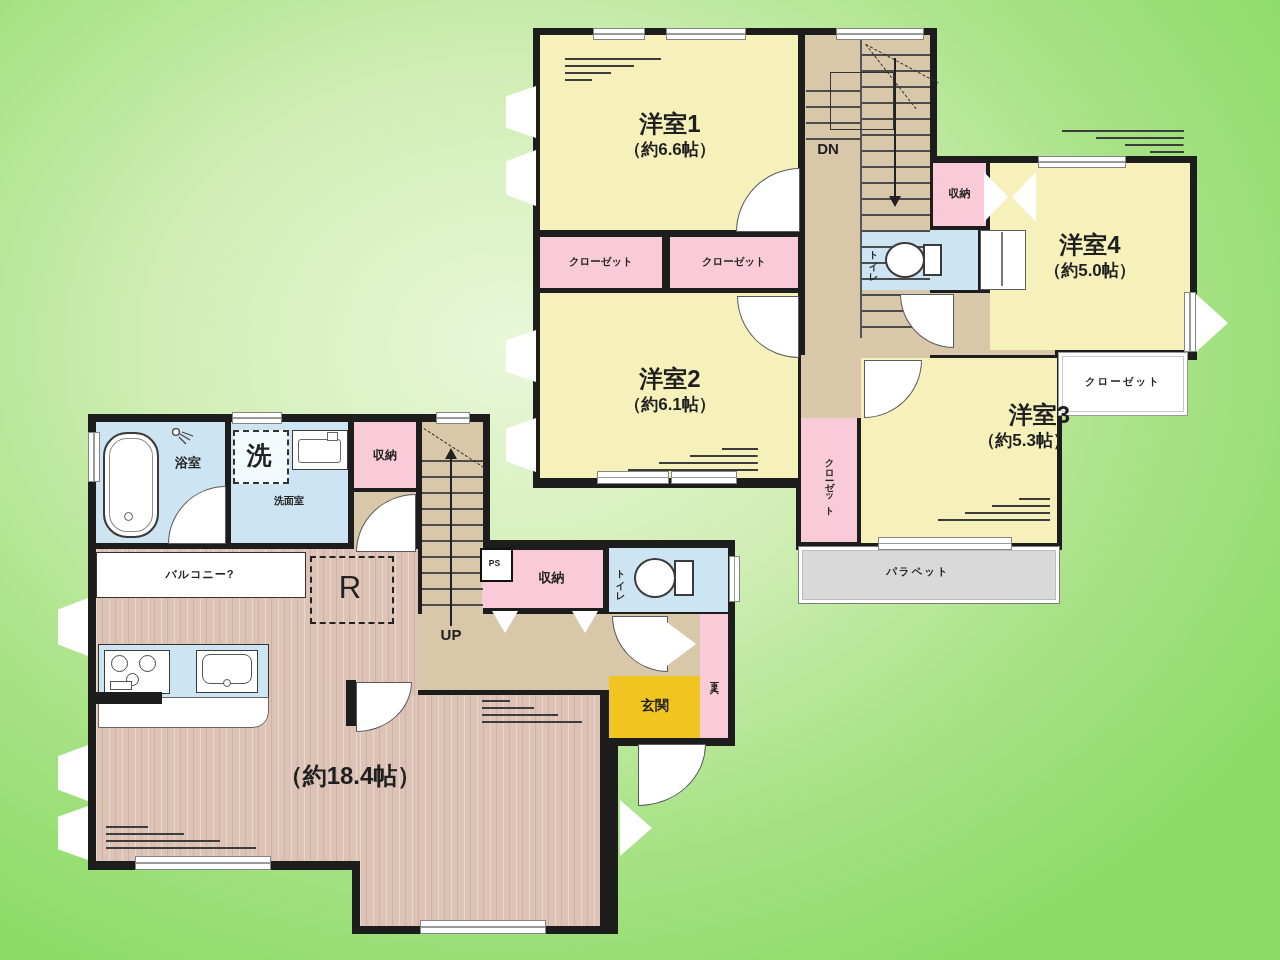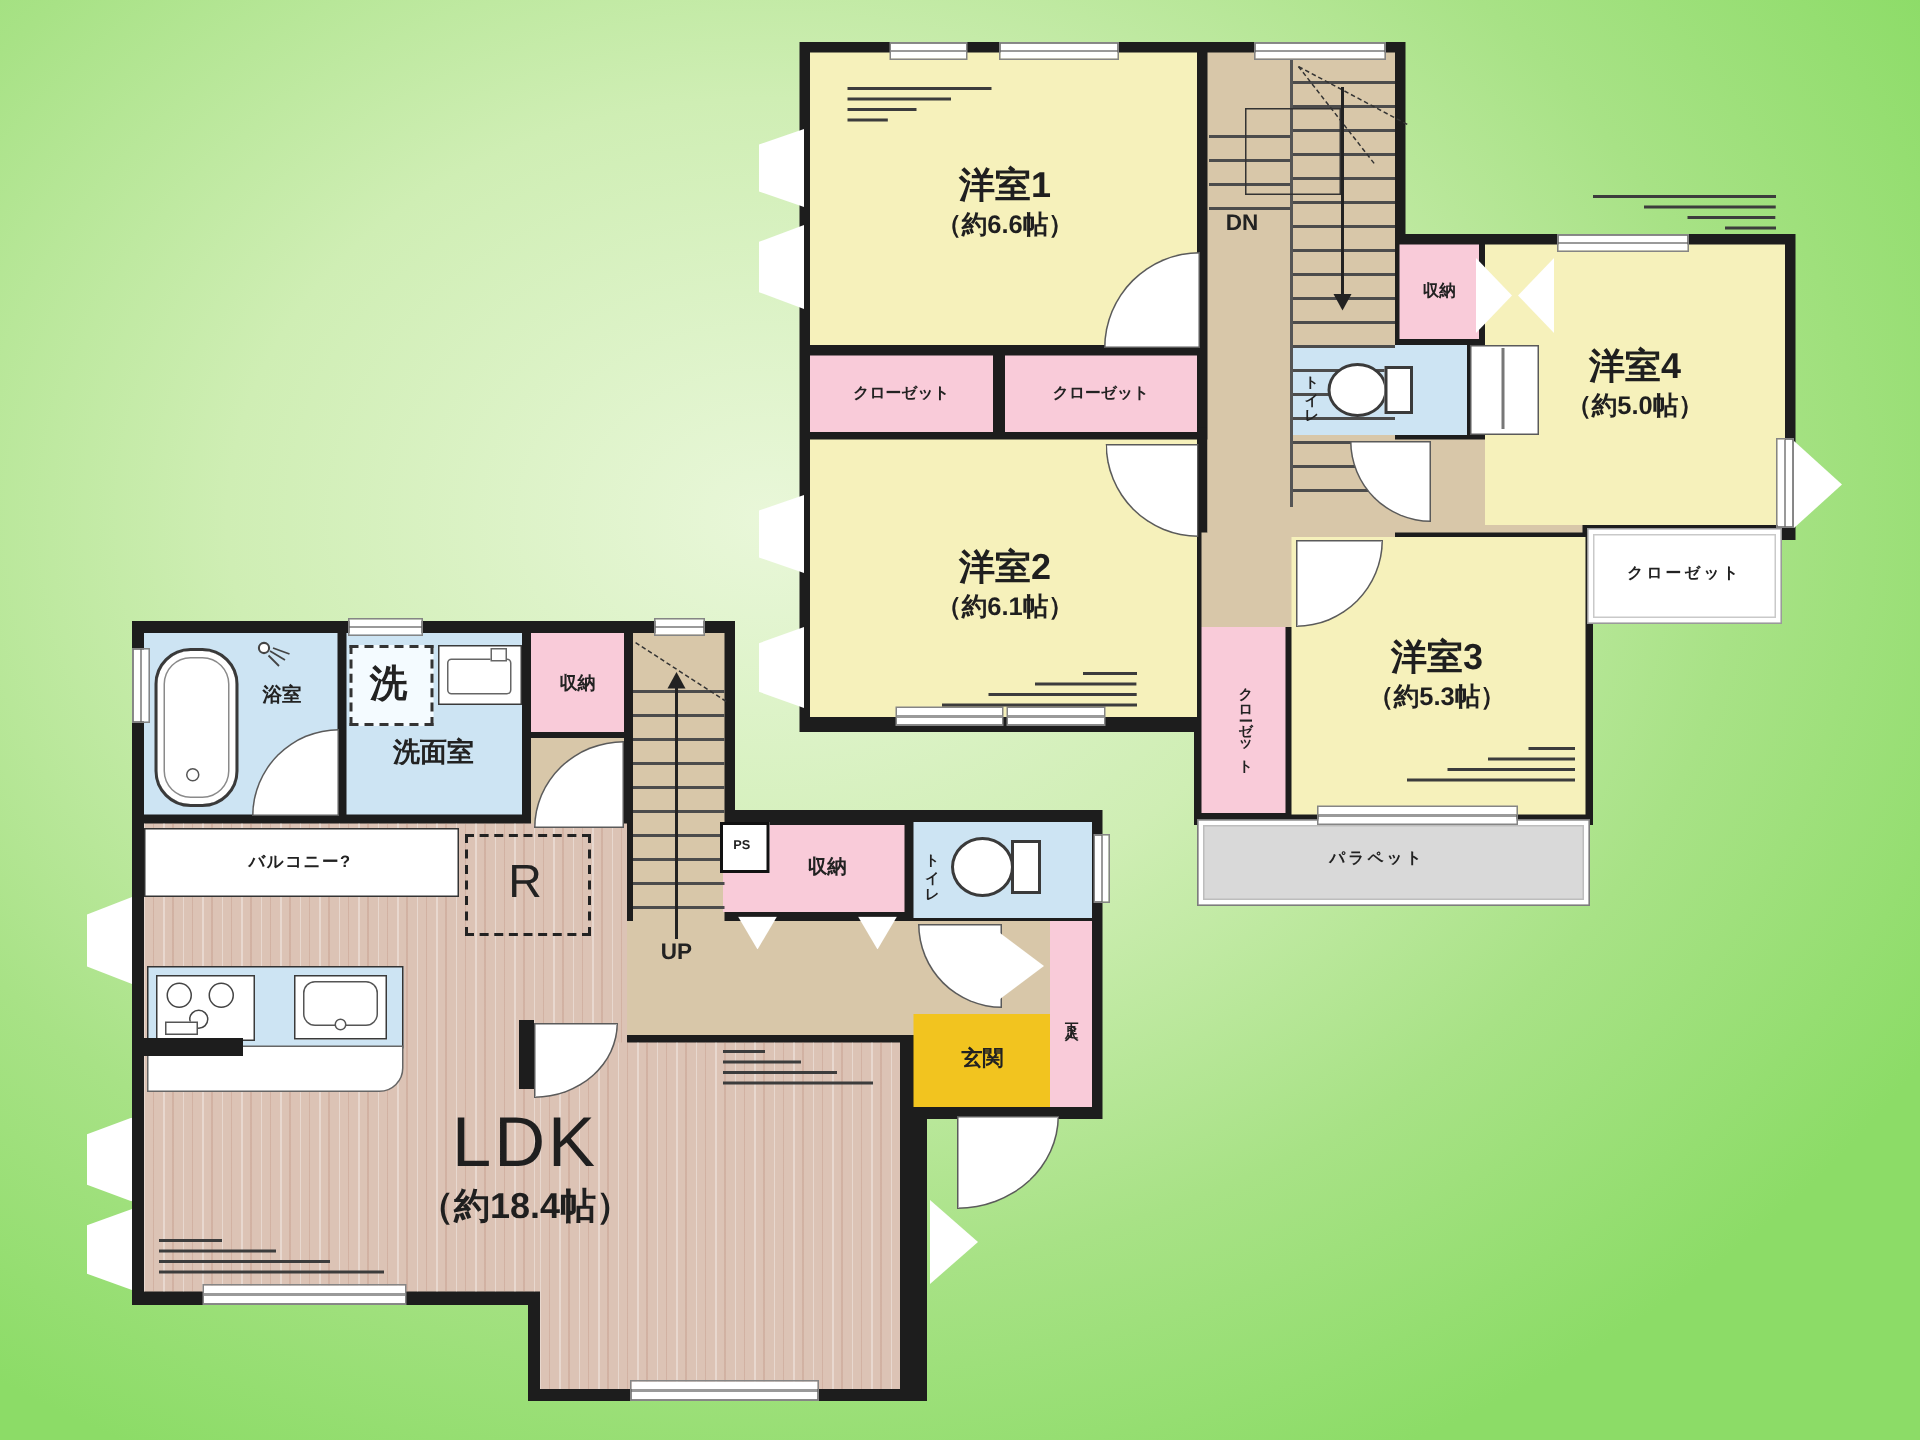--- a/index.html
+++ b/index.html
@@ -110,21 +110,21 @@
 <div class="hatch hatch-tr" style="left:1062px;top:130px;width:122px;height:30px;"></div>
 
 <div class="rlabel" style="left:556px;top:95px;width:228px;height:80px;">
   <div class="rname">洋室1</div>
   <div class="rsize">（約6.6帖）</div>
 </div>
 <div class="rlabel" style="left:556px;top:350px;width:228px;height:80px;">
   <div class="rname">洋室2</div>
   <div class="rsize">（約6.1帖）</div>
 </div>
-<div class="rlabel" style="left:846px;top:412px;width:224px;height:76px;">
+<div class="rlabel" style="left:846px;top:388px;width:224px;height:76px;align-items:flex-end;">
   <div class="rname">洋室3</div>
   <div class="rsize">（約5.3帖）</div>
 </div>
 <div class="rlabel" style="left:978px;top:218px;width:224px;height:76px;">
   <div class="rname">洋室4</div>
   <div class="rsize">（約5.0帖）</div>
 </div>
 <div class="small-label abs" style="left:540px;top:250px;width:122px;height:24px;font-size:10.5px;">クローゼット</div>
 <div class="small-label abs" style="left:670px;top:250px;width:128px;height:24px;font-size:10.5px;">クローゼット</div>
 <div class="small-label abs vtext" style="left:816px;top:428px;width:26px;height:106px;font-size:9.5px;">クローゼット</div>
@@ -164,21 +164,21 @@
   <line x1="12" y1="6" x2="23" y2="10" stroke="#444" stroke-width="1.2"></line>
 </svg>
 <div class="small-label abs" style="left:160px;top:452px;width:56px;height:22px;font-size:13px;">浴室</div>
 
 <div class="abs" style="left:233px;top:430px;width:52px;height:50px;background:#f4fbff;border:2px dashed #333;"></div>
 <div class="small-label abs" style="left:235px;top:438px;width:48px;height:34px;font-size:25px;font-weight:700;">洗</div>
 <div class="fixture" style="left:292px;top:430px;width:54px;height:38px;border-width:1.6px;">
   <div class="abs" style="left:5px;top:8px;width:41px;height:22px;border:1.2px solid #666;border-radius:3px;background:#fff;"></div>
   <div class="abs" style="left:34px;top:1px;width:9px;height:7px;border:1.2px solid #666;background:#fff;"></div>
 </div>
-<div class="small-label abs" style="left:254px;top:490px;width:70px;height:22px;font-size:18px;">洗面室</div>
+<div class="small-label abs" style="left:254px;top:490px;width:70px;height:22px;font-size:10px;">洗面室</div>
 <div class="small-label abs" style="left:354px;top:444px;width:62px;height:22px;font-size:12px;">収納</div>
 
 <div class="abs" style="left:96px;top:552px;width:208px;height:44px;background:#fff;border:1.6px solid #333;"></div>
 <div class="small-label abs" style="left:110px;top:562px;width:180px;height:24px;font-size:11px;letter-spacing:1px;">バルコニー?</div>
 <div class="abs" style="left:310px;top:556px;width:80px;height:64px;border:2.5px dashed #222;"></div>
 <div class="small-label abs" style="left:310px;top:560px;width:80px;height:56px;font-size:31px;font-weight:400;">R</div>
 
 <div class="abs" style="left:98px;top:644px;width:169px;height:53px;background:#cde4f3;border:1.6px solid #333;"></div>
 <div class="fixture" style="left:104px;top:650px;width:64px;height:42px;border-width:1.6px;">
   <div class="abs" style="left:6px;top:4px;width:15px;height:15px;border:1.6px solid #444;border-radius:50%;background:#fff;"></div>
@@ -223,15 +223,14 @@
 <div class="winv" style="left:729px;top:556px;width:9px;height:44px;"></div>
 <div class="shutter" style="left:58px;top:598px;width:30px;height:58px;"></div>
 <div class="shutter" style="left:58px;top:745px;width:30px;height:56px;"></div>
 <div class="shutter" style="left:58px;top:806px;width:30px;height:54px;"></div>
 <div class="fan" style="left:620px;top:800px;width:32px;height:56px;"></div>
 
 <div class="hatch hatch-bl" style="left:106px;top:826px;width:150px;height:30px;"></div>
 <div class="hatch hatch-bl" style="left:482px;top:700px;width:100px;height:24px;"></div>
 
 <div class="rlabel" style="left:150px;top:724px;width:400px;height:104px;">
-  <div style="font-size:47px;font-weight:500;letter-spacing:2px;">LDK</div>
   <div style="font-size:24px;font-weight:600;">（約18.4帖）</div>
 </div>
 
 </body></html>

